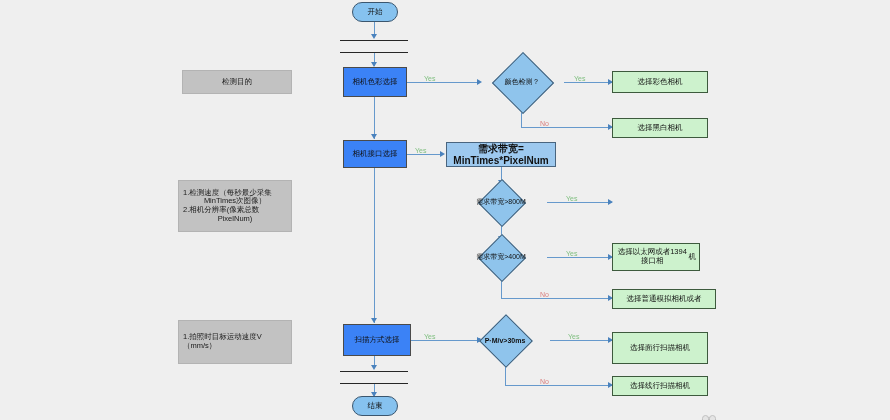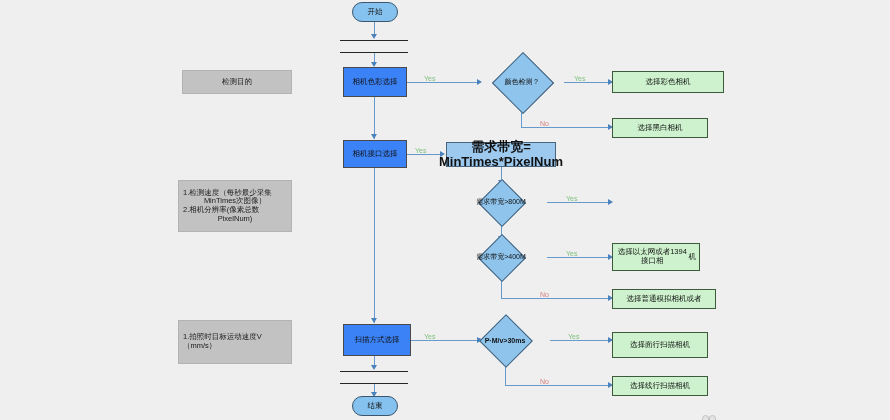--- a/index.html
+++ b/index.html
@@ -34,21 +34,21 @@
     background: #3b82f6;
     border: 1.6px solid #4a4a4a;
     font-size: 7.5px;
     padding: 1px 2px;
   }
 
   
   .blue-box {
     background: #9dc9ef;
     border: 1.6px solid #49657f;
-    font-size: 13px;
+    font-size: 10px;
     font-weight: bold;
     padding: 1px 2px;
   }
 
   
   .terminal {
     background: #86c2ef;
     border: 1.6px solid #3b566e;
     border-radius: 14px;
     font-size: 7.5px;
@@ -236,21 +236,21 @@
   <div class="arrow right" style="left:477px; top:79px;"></div>
 
   <div class="diamond" style="left:480px; top:61px; width:84px; height:42px;">
     <div class="dshape" style="left:21px; top:0px; width:42px; height:42px;"></div>
     <div class="dlabel">颜色检测？</div>
   </div>
 
   <div class="ln h" style="left:564px; top:82px; width:48px;"></div>
   <div class="elabel yes" style="left:574px; top:75px;">Yes</div>
   <div class="arrow right" style="left:608px; top:79px;"></div>
-  <div class="node green-box" style="left:612px; top:71px; width:112px; height:22px;">
+  <div class="node green-box" style="left:612px; top:71px; width:96px; height:22px;">
     <span>选择彩色相机</span>
   </div>
 
   <div class="ln v" style="left:521px; top:103px; height:25px;"></div>
   <div class="ln h" style="left:521px; top:127px; width:91px;"></div>
   <div class="elabel no" style="left:540px; top:120px;">No</div>
   <div class="arrow right" style="left:608px; top:124px;"></div>
   <div class="node green-box" style="left:612px; top:118px; width:96px; height:20px;">
     <span>选择黑白相机</span>
   </div>
@@ -320,21 +320,21 @@
   <div class="arrow right" style="left:477px; top:337px;"></div>
 
   <div class="diamond" style="left:460px; top:322px; width:90px; height:36px;">
     <div class="dshape" style="left:27px; top:0px; width:36px; height:36px;"></div>
     <div class="dlabel" style="font-weight:bold;">P·M/v&gt;30ms</div>
   </div>
 
   <div class="ln h" style="left:550px; top:340px; width:62px;"></div>
   <div class="elabel yes" style="left:568px; top:333px;">Yes</div>
   <div class="arrow right" style="left:608px; top:337px;"></div>
-  <div class="node green-box" style="left:612px; top:332px; width:96px; height:26px;">
+  <div class="node green-box" style="left:612px; top:332px; width:96px; height:32px;">
     <span>选择面行扫描相机</span>
   </div>
 
   <div class="ln v" style="left:505px; top:358px; height:28px;"></div>
   <div class="ln h" style="left:505px; top:385px; width:107px;"></div>
   <div class="elabel no" style="left:540px; top:378px;">No</div>
   <div class="arrow right" style="left:608px; top:382px;"></div>
   <div class="node green-box" style="left:612px; top:376px; width:96px; height:20px;">
     <span>选择线行扫描相机</span>
   </div>

